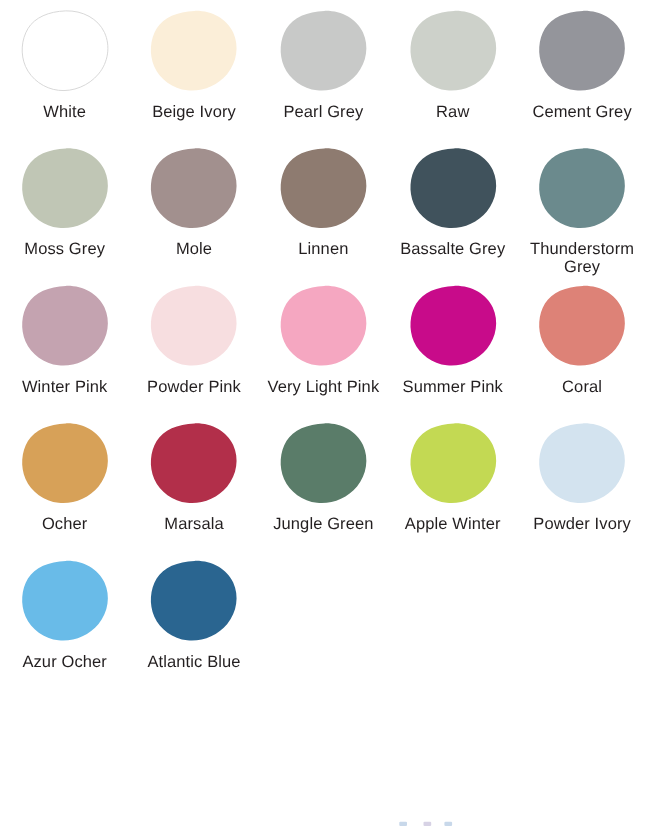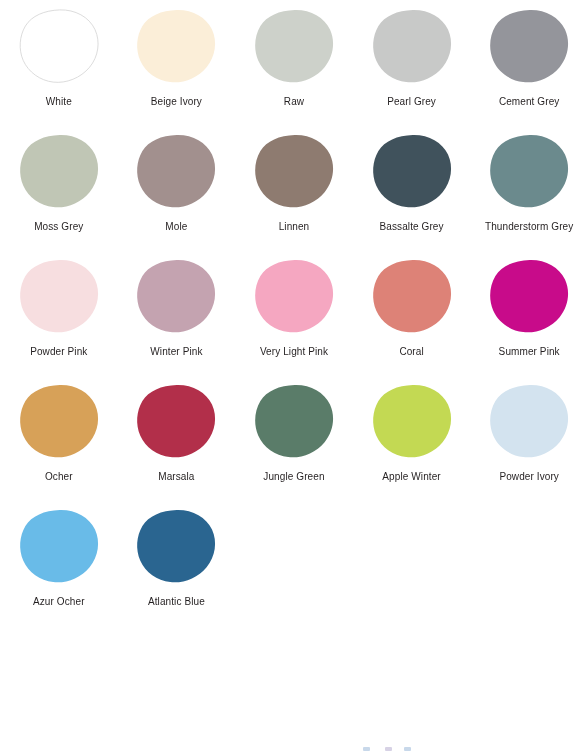--- a/index.html
+++ b/index.html
@@ -48,21 +48,21 @@
 
   .blob-wrap svg {
     display: block;
     width: 78px;
     height: 74px;
     overflow: visible;
   }
 
   .swatch-label {
     margin-top: 11px;
-    font-size: 10px;
+    font-size: 15px;
     line-height: 15.5px;
     text-align: center;
     color: #231f20;
     letter-spacing: 0.1px;
     max-width: 112px;
     word-wrap: break-word;
   }
 
   
   .blob-outline {
@@ -106,36 +106,36 @@
       <div class="blob-wrap">
         <svg viewBox="0 0 78 74" xmlns="http://www.w3.org/2000/svg">
           <path d="M39.8,0.9 C55.0,0.4 69.2,8.0 75.0,20.6 C80.6,32.8 78.4,47.6 69.6,58.2 C60.6,69.0 46.4,74.6 33.2,73.1 C20.2,71.6 8.4,63.2 3.2,51.4 C-1.6,40.4 -0.6,27.0 5.4,17.0 C11.6,6.8 24.4,1.4 39.8,0.9 Z" fill="#fbeed8"></path>
         </svg>
       </div>
       <div class="swatch-label">Beige Ivory</div>
     </div>
     <div class="swatch-cell">
       <div class="blob-wrap">
         <svg viewBox="0 0 78 74" xmlns="http://www.w3.org/2000/svg">
+          <path d="M39.8,0.9 C55.0,0.4 69.2,8.0 75.0,20.6 C80.6,32.8 78.4,47.6 69.6,58.2 C60.6,69.0 46.4,74.6 33.2,73.1 C20.2,71.6 8.4,63.2 3.2,51.4 C-1.6,40.4 -0.6,27.0 5.4,17.0 C11.6,6.8 24.4,1.4 39.8,0.9 Z" fill="#c8c9c8"></path>
+        </svg>
+      </div>
+      <div class="swatch-label">Pearl Grey</div>
+    </div>
+    <div class="swatch-cell">
+      <div class="blob-wrap">
+        <svg viewBox="0 0 78 74" xmlns="http://www.w3.org/2000/svg">
           <path d="M39.8,0.9 C55.0,0.4 69.2,8.0 75.0,20.6 C80.6,32.8 78.4,47.6 69.6,58.2 C60.6,69.0 46.4,74.6 33.2,73.1 C20.2,71.6 8.4,63.2 3.2,51.4 C-1.6,40.4 -0.6,27.0 5.4,17.0 C11.6,6.8 24.4,1.4 39.8,0.9 Z" fill="#cdd1ca"></path>
         </svg>
       </div>
       <div class="swatch-label">Raw</div>
     </div>
     <div class="swatch-cell">
       <div class="blob-wrap">
         <svg viewBox="0 0 78 74" xmlns="http://www.w3.org/2000/svg">
-          <path d="M39.8,0.9 C55.0,0.4 69.2,8.0 75.0,20.6 C80.6,32.8 78.4,47.6 69.6,58.2 C60.6,69.0 46.4,74.6 33.2,73.1 C20.2,71.6 8.4,63.2 3.2,51.4 C-1.6,40.4 -0.6,27.0 5.4,17.0 C11.6,6.8 24.4,1.4 39.8,0.9 Z" fill="#c8c9c8"></path>
-        </svg>
-      </div>
-      <div class="swatch-label">Pearl Grey</div>
-    </div>
-    <div class="swatch-cell">
-      <div class="blob-wrap">
-        <svg viewBox="0 0 78 74" xmlns="http://www.w3.org/2000/svg">
           <path d="M39.8,0.9 C55.0,0.4 69.2,8.0 75.0,20.6 C80.6,32.8 78.4,47.6 69.6,58.2 C60.6,69.0 46.4,74.6 33.2,73.1 C20.2,71.6 8.4,63.2 3.2,51.4 C-1.6,40.4 -0.6,27.0 5.4,17.0 C11.6,6.8 24.4,1.4 39.8,0.9 Z" fill="#94959b"></path>
         </svg>
       </div>
       <div class="swatch-label">Cement Grey</div>
     </div>
     <div class="swatch-cell">
       <div class="blob-wrap">
         <svg viewBox="0 0 78 74" xmlns="http://www.w3.org/2000/svg">
           <path d="M39.8,0.9 C55.0,0.4 69.2,8.0 75.0,20.6 C80.6,32.8 78.4,47.6 69.6,58.2 C60.6,69.0 46.4,74.6 33.2,73.1 C20.2,71.6 8.4,63.2 3.2,51.4 C-1.6,40.4 -0.6,27.0 5.4,17.0 C11.6,6.8 24.4,1.4 39.8,0.9 Z" fill="#c0c6b5"></path>
         </svg>
@@ -170,56 +170,56 @@
       <div class="blob-wrap">
         <svg viewBox="0 0 78 74" xmlns="http://www.w3.org/2000/svg">
           <path d="M39.8,0.9 C55.0,0.4 69.2,8.0 75.0,20.6 C80.6,32.8 78.4,47.6 69.6,58.2 C60.6,69.0 46.4,74.6 33.2,73.1 C20.2,71.6 8.4,63.2 3.2,51.4 C-1.6,40.4 -0.6,27.0 5.4,17.0 C11.6,6.8 24.4,1.4 39.8,0.9 Z" fill="#6b8a8d"></path>
         </svg>
       </div>
       <div class="swatch-label">Thunderstorm Grey</div>
     </div>
     <div class="swatch-cell">
       <div class="blob-wrap">
         <svg viewBox="0 0 78 74" xmlns="http://www.w3.org/2000/svg">
+          <path d="M39.8,0.9 C55.0,0.4 69.2,8.0 75.0,20.6 C80.6,32.8 78.4,47.6 69.6,58.2 C60.6,69.0 46.4,74.6 33.2,73.1 C20.2,71.6 8.4,63.2 3.2,51.4 C-1.6,40.4 -0.6,27.0 5.4,17.0 C11.6,6.8 24.4,1.4 39.8,0.9 Z" fill="#c4a3b0"></path>
+        </svg>
+      </div>
+      <div class="swatch-label">Winter Pink</div>
+    </div>
+    <div class="swatch-cell">
+      <div class="blob-wrap">
+        <svg viewBox="0 0 78 74" xmlns="http://www.w3.org/2000/svg">
           <path d="M39.8,0.9 C55.0,0.4 69.2,8.0 75.0,20.6 C80.6,32.8 78.4,47.6 69.6,58.2 C60.6,69.0 46.4,74.6 33.2,73.1 C20.2,71.6 8.4,63.2 3.2,51.4 C-1.6,40.4 -0.6,27.0 5.4,17.0 C11.6,6.8 24.4,1.4 39.8,0.9 Z" fill="#f7dee0"></path>
         </svg>
       </div>
       <div class="swatch-label">Powder Pink</div>
     </div>
     <div class="swatch-cell">
       <div class="blob-wrap">
         <svg viewBox="0 0 78 74" xmlns="http://www.w3.org/2000/svg">
-          <path d="M39.8,0.9 C55.0,0.4 69.2,8.0 75.0,20.6 C80.6,32.8 78.4,47.6 69.6,58.2 C60.6,69.0 46.4,74.6 33.2,73.1 C20.2,71.6 8.4,63.2 3.2,51.4 C-1.6,40.4 -0.6,27.0 5.4,17.0 C11.6,6.8 24.4,1.4 39.8,0.9 Z" fill="#c4a3b0"></path>
-        </svg>
-      </div>
-      <div class="swatch-label">Winter Pink</div>
-    </div>
-    <div class="swatch-cell">
-      <div class="blob-wrap">
-        <svg viewBox="0 0 78 74" xmlns="http://www.w3.org/2000/svg">
           <path d="M39.8,0.9 C55.0,0.4 69.2,8.0 75.0,20.6 C80.6,32.8 78.4,47.6 69.6,58.2 C60.6,69.0 46.4,74.6 33.2,73.1 C20.2,71.6 8.4,63.2 3.2,51.4 C-1.6,40.4 -0.6,27.0 5.4,17.0 C11.6,6.8 24.4,1.4 39.8,0.9 Z" fill="#f5a7c1"></path>
         </svg>
       </div>
       <div class="swatch-label">Very Light Pink</div>
     </div>
     <div class="swatch-cell">
       <div class="blob-wrap">
         <svg viewBox="0 0 78 74" xmlns="http://www.w3.org/2000/svg">
+          <path d="M39.8,0.9 C55.0,0.4 69.2,8.0 75.0,20.6 C80.6,32.8 78.4,47.6 69.6,58.2 C60.6,69.0 46.4,74.6 33.2,73.1 C20.2,71.6 8.4,63.2 3.2,51.4 C-1.6,40.4 -0.6,27.0 5.4,17.0 C11.6,6.8 24.4,1.4 39.8,0.9 Z" fill="#c80b8a"></path>
+        </svg>
+      </div>
+      <div class="swatch-label">Summer Pink</div>
+    </div>
+    <div class="swatch-cell">
+      <div class="blob-wrap">
+        <svg viewBox="0 0 78 74" xmlns="http://www.w3.org/2000/svg">
           <path d="M39.8,0.9 C55.0,0.4 69.2,8.0 75.0,20.6 C80.6,32.8 78.4,47.6 69.6,58.2 C60.6,69.0 46.4,74.6 33.2,73.1 C20.2,71.6 8.4,63.2 3.2,51.4 C-1.6,40.4 -0.6,27.0 5.4,17.0 C11.6,6.8 24.4,1.4 39.8,0.9 Z" fill="#dd8277"></path>
         </svg>
       </div>
       <div class="swatch-label">Coral</div>
-    </div>
-    <div class="swatch-cell">
-      <div class="blob-wrap">
-        <svg viewBox="0 0 78 74" xmlns="http://www.w3.org/2000/svg">
-          <path d="M39.8,0.9 C55.0,0.4 69.2,8.0 75.0,20.6 C80.6,32.8 78.4,47.6 69.6,58.2 C60.6,69.0 46.4,74.6 33.2,73.1 C20.2,71.6 8.4,63.2 3.2,51.4 C-1.6,40.4 -0.6,27.0 5.4,17.0 C11.6,6.8 24.4,1.4 39.8,0.9 Z" fill="#c80b8a"></path>
-        </svg>
-      </div>
-      <div class="swatch-label">Summer Pink</div>
     </div>
     <div class="swatch-cell">
       <div class="blob-wrap">
         <svg viewBox="0 0 78 74" xmlns="http://www.w3.org/2000/svg">
           <path d="M39.8,0.9 C55.0,0.4 69.2,8.0 75.0,20.6 C80.6,32.8 78.4,47.6 69.6,58.2 C60.6,69.0 46.4,74.6 33.2,73.1 C20.2,71.6 8.4,63.2 3.2,51.4 C-1.6,40.4 -0.6,27.0 5.4,17.0 C11.6,6.8 24.4,1.4 39.8,0.9 Z" fill="#d7a158"></path>
         </svg>
       </div>
       <div class="swatch-label">Ocher</div>
     </div>
     <div class="swatch-cell">

